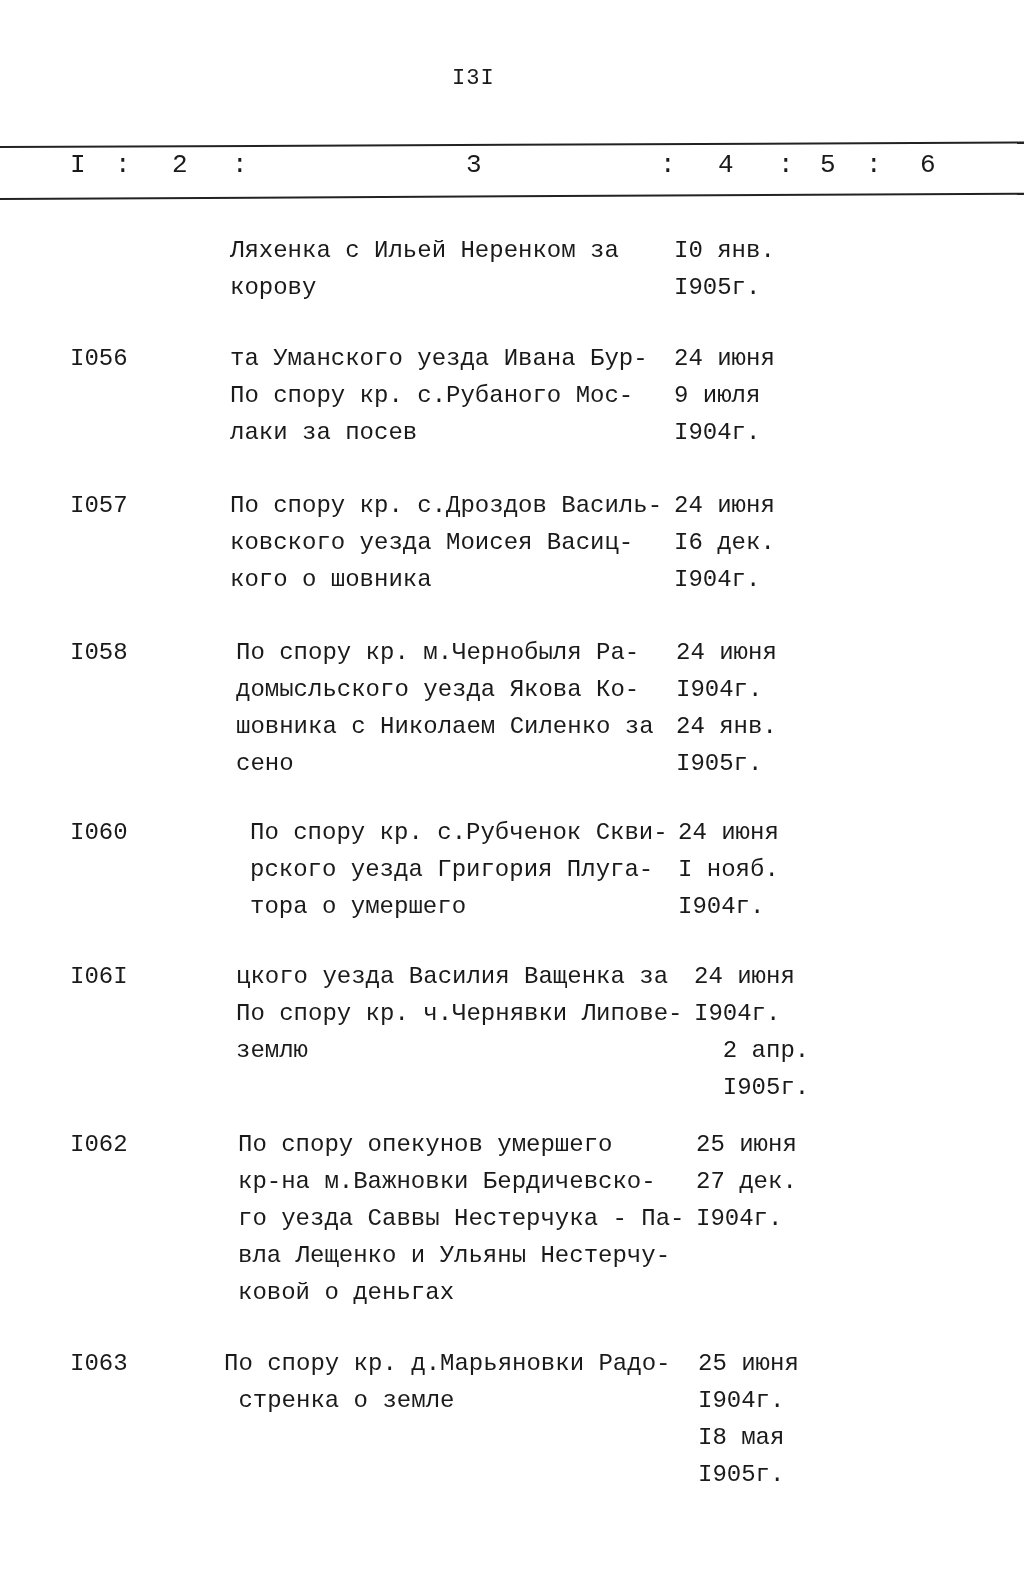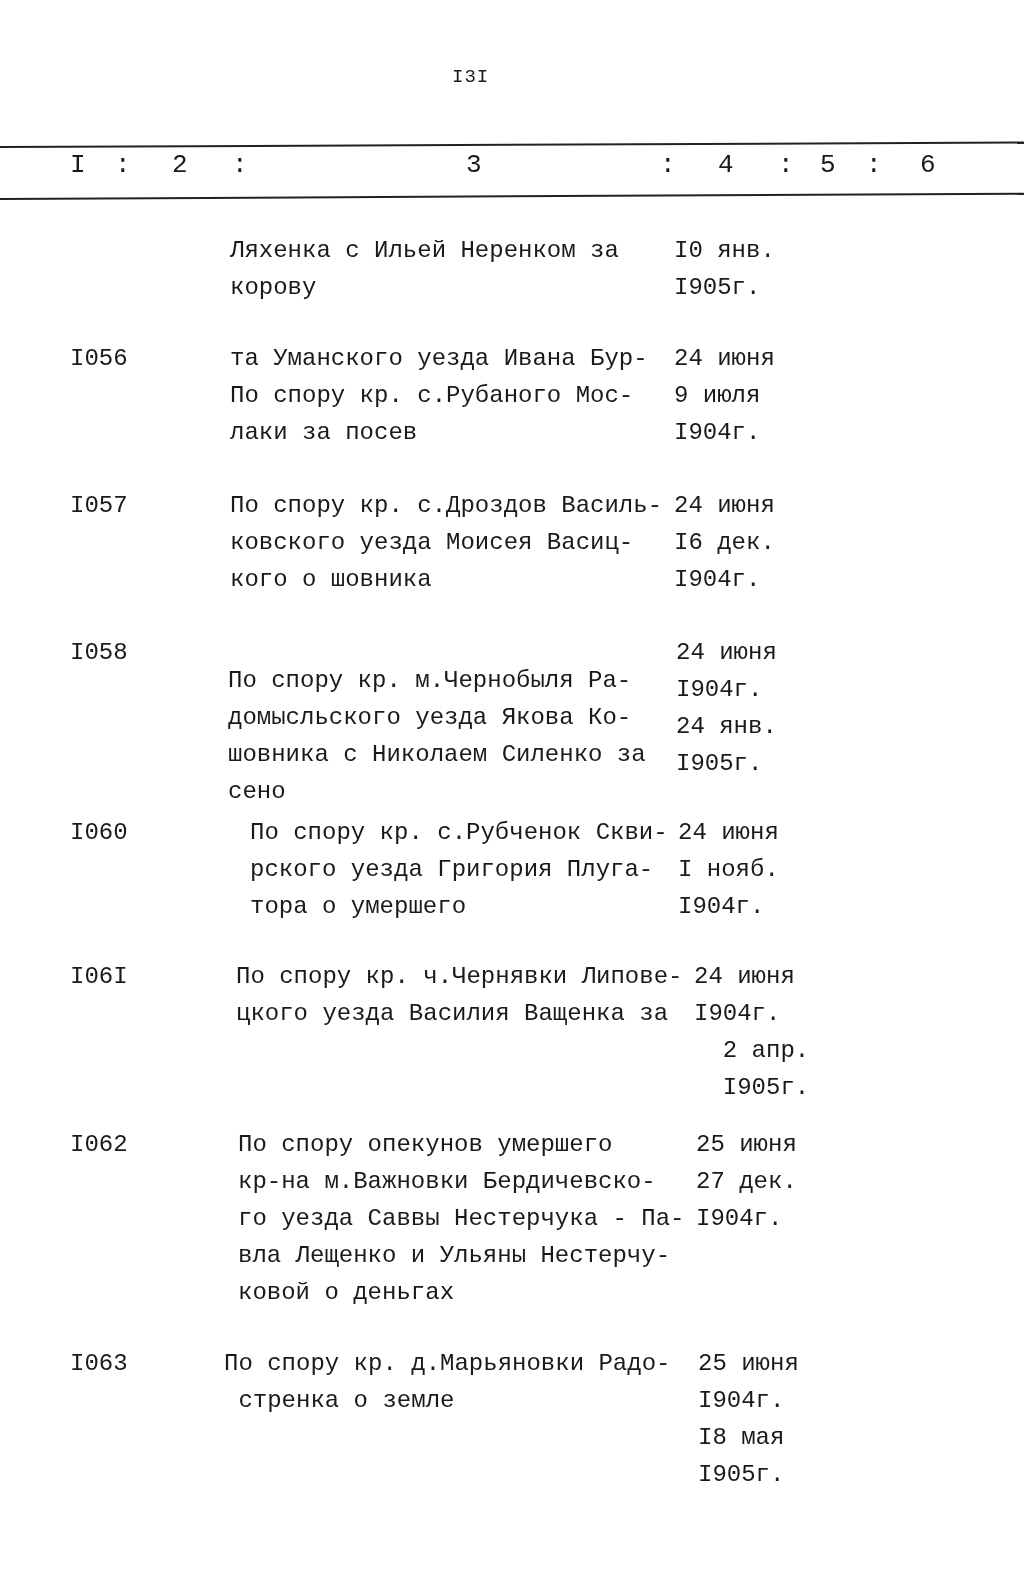--- a/index.html
+++ b/index.html
@@ -1,18 +1,18 @@
 <!DOCTYPE html>
 <html><head>
   <meta charset="utf-8">
   <style>
     html, body { margin: 0; padding: 0; background: #ffffff; }
     body { width: 1024px; height: 1588px; position: relative; overflow: hidden;
       font-family: "Liberation Mono", "DejaVu Sans Mono", monospace; color: #1a1a1a; }
-    .page-number { position: absolute; top: 66px; left: 452px; font-size: 19px; letter-spacing: 1px; }
+    .page-number { position: absolute; top: 66px; left: 452px; font-size: 22px; letter-spacing: 1px; }
     .rule-top { position: absolute; left: 0; top: 146px; width: 1024px; height: 0; border-top: 2px solid #222; transform: rotate(-0.25deg); transform-origin: left; }
     .rule-bottom { position: absolute; left: 0; top: 198px; width: 1024px; height: 0; border-top: 2px solid #222; transform: rotate(-0.3deg); transform-origin: left; }
     .col-header { position: absolute; top: 150px; font-size: 26px; }
     .entry { position: absolute; left: 0; width: 1024px; font-size: 24px; line-height: 37px; }
     .entry .num { position: absolute; left: 70px; top: 0; }
     .entry .desc { position: absolute; left: 230px; top: 0; white-space: pre; }
     .entry .dates { position: absolute; left: 674px; top: 0; white-space: pre; }
     .line { display: block; }
   </style>
 </head>
@@ -46,31 +46,31 @@
         <div class="desc" style="left: 230px;"><span class="line">та Уманского уезда Ивана Бур-</span><span class="line">По спору кр. с.Рубаного Мос-</span><span class="line">лаки за посев</span></div>
         <div class="dates" style="left: 674px;"><span class="line">24 июня</span><span class="line">9 июля</span><span class="line">I904г.</span></div>
       </div>
       <div class="entry" style="top: 487px;">
         <span class="num">I057</span>
         <div class="desc" style="left: 230px;"><span class="line">По спору кр. с.Дроздов Василь-</span><span class="line">ковского уезда Моисея Васиц-</span><span class="line">кого о шовника</span></div>
         <div class="dates" style="left: 674px;"><span class="line">24 июня</span><span class="line">I6 дек.</span><span class="line">I904г.</span></div>
       </div>
       <div class="entry" style="top: 634px;">
         <span class="num">I058</span>
-        <div class="desc" style="left: 228px; margin-top: 28px;"><span class="line">По спору кр. м.Чернобыля Ра-</span><span class="line">домысльского уезда Якова Ко-</span><span class="line">шовника с Николаем Силенко за</span><span class="line">сено</span></div>
+        <div class="desc" style="left: 236px;"><span class="line">По спору кр. м.Чернобыля Ра-</span><span class="line">домысльского уезда Якова Ко-</span><span class="line">шовника с Николаем Силенко за</span><span class="line">сено</span></div>
         <div class="dates" style="left: 676px;"><span class="line">24 июня</span><span class="line">I904г.</span><span class="line">24 янв.</span><span class="line">I905г.</span></div>
       </div>
       <div class="entry" style="top: 814px;">
         <span class="num">I060</span>
         <div class="desc" style="left: 234px; margin-left: 16px;"><span class="line">По спору кр. с.Рубченок Скви-</span><span class="line">рского уезда Григория Плуга-</span><span class="line">тора о умершего</span></div>
         <div class="dates" style="left: 678px;"><span class="line">24 июня</span><span class="line">I нояб.</span><span class="line">I904г.</span></div>
       </div>
       <div class="entry" style="top: 958px;">
         <span class="num">I06I</span>
-        <div class="desc" style="left: 236px;"><span class="line">По спору кр. ч.Чернявки Липове-</span><span class="line">цкого уезда Василия Ващенка за</span></div>
+        <div class="desc" style="left: 236px;"><span class="line">цкого уезда Василия Ващенка за</span><span class="line">По спору кр. ч.Чернявки Липове-</span><span class="line">землю</span></div>
         <div class="dates" style="left: 694px;"><span class="line">24 июня</span><span class="line">I904г.</span><span class="line">  2 апр.</span><span class="line">  I905г.</span></div>
       </div>
       <div class="entry" style="top: 1126px;">
         <span class="num">I062</span>
         <div class="desc" style="left: 238px;"><span class="line">По спору опекунов умершего</span><span class="line">кр-на м.Важновки Бердичевско-</span><span class="line">го уезда Саввы Нестерчука - Па-</span><span class="line">вла Лещенко и Ульяны Нестерчу-</span><span class="line">ковой о деньгах</span></div>
         <div class="dates" style="left: 696px;"><span class="line">25 июня</span><span class="line">27 дек.</span><span class="line">I904г.</span></div>
       </div>
       <div class="entry" style="top: 1345px;">
         <span class="num">I063</span>
         <div class="desc" style="left: 224px;"><span class="line">По спору кр. д.Марьяновки Радо-</span><span class="line"> стренка о земле</span></div>

